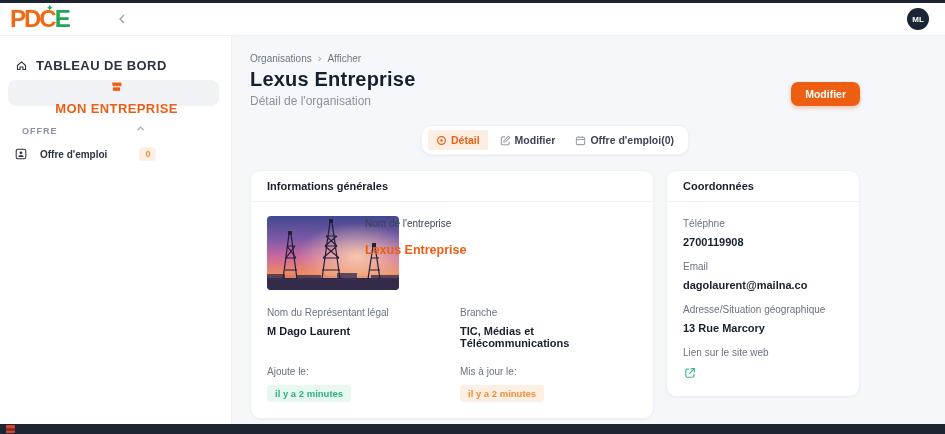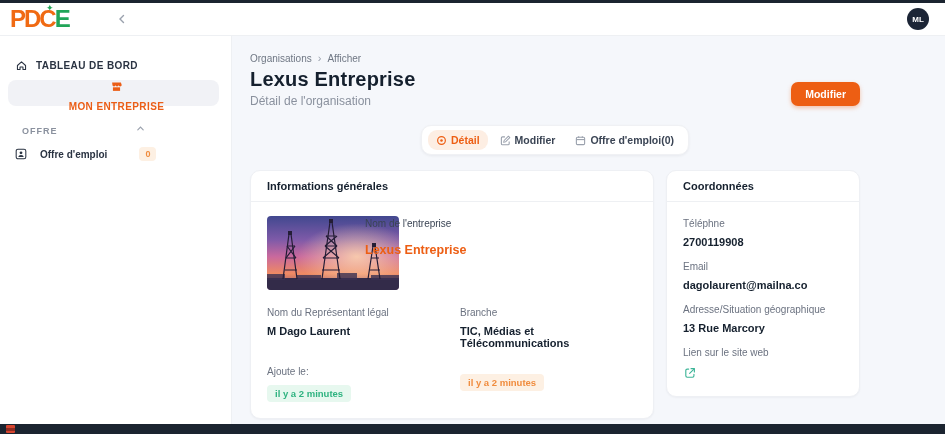--- a/index.html
+++ b/index.html
@@ -12,41 +12,41 @@
 
   .header { position:absolute; top:3px; left:0; right:0; height:33px; background:#fff; border-bottom:1px solid #eef0f3; display:flex; align-items:center; z-index:10; }
   .logo { display:flex; align-items:center; margin-left:10px; font-weight:bold; font-size:24px; letter-spacing:-2px; position:relative; }
   .logo .l-or { color:#f06a13; }
   .logo .l-gr { color:#21a558; }
   .logo .spark { position:absolute; left:36px; top:-2px; color:#21a558; font-size:9px; letter-spacing:0; }
   .collapse-btn { margin-left:48px; color:#9aa1ad; cursor:pointer; display:flex; align-items:center; }
   .avatar { margin-left:auto; margin-right:16px; width:22px; height:22px; border-radius:50%; background:#1c2536; color:#fff; font-size:8px; font-weight:bold; display:flex; align-items:center; justify-content:center; cursor:pointer; }
 
   .sidebar { position:absolute; top:36px; left:0; bottom:10px; width:232px; background:#fff; border-right:1px solid #eef0f3; padding-top:14px; z-index:9; }
-  .side-item { display:flex; align-items:center; gap:8px; height:26px; margin:2px 12px 2px 8px; padding-left:6px; border-radius:8px; font-size:10px; font-weight:bold; letter-spacing:.4px; color:#2a3342; cursor:pointer; }
+  .side-item { display:flex; align-items:center; gap:8px; height:26px; margin:2px 12px 2px 8px; padding-left:6px; border-radius:8px; font-size:13px; font-weight:bold; letter-spacing:.4px; color:#2a3342; cursor:pointer; }
   .side-item.active { background:#f1f2f6; color:#eb5e17;flex-direction:column; }
   .side-item .ic { width:14px; height:14px; display:flex; align-items:center; justify-content:center; }
   .side-section { margin:20px 0 6px 22px; font-size:9px; font-weight:bold; letter-spacing:1px; color:#8a919e; position:relative; cursor:pointer; }
   .side-section .chev { position:absolute; left:114px; top:-2px; color:#9aa1ad; }
   .side-offer { display:flex; align-items:center; gap:12px; height:24px; margin:2px 12px 2px 8px; padding-left:6px; font-size:10px; font-weight:bold; color:#2a3342; cursor:pointer; }
   .badge-zero { margin-left:20px; background:#fdf0e3; color:#f08c3e; font-size:9px; font-weight:bold; border-radius:4px; padding:2px 6px; }
 
   .main { position:absolute; top:36px; left:232px; right:0; bottom:10px; background:#f5f7fb; overflow:hidden; }
   .container { width:610px; margin-left:18px; position:relative; }
 
   .breadcrumb { display:flex; align-items:center; gap:6px; margin-top:16px; font-size:10px; color:#6f7784; }
   .breadcrumb .sep { color:#9aa1ad; font-size:11px; }
   .breadcrumb .crumb { cursor:pointer; }
   .page-title { font-size:20px; font-weight:bold; color:#15202e; margin-top:4px; letter-spacing:.2px; }
   .page-sub { font-size:12px; color:#8a919e; margin-top:3px; }
   .edit-btn { position:absolute; top:30px; right:0; background:#ed5e13; color:#fff; border:none; font-family:inherit; font-size:10.5px; font-weight:bold; padding:6px 14px; border-radius:7px; cursor:pointer; box-shadow:0 2px 4px rgba(237,94,19,.35); }
 
   .tabs-wrap { display:flex; justify-content:center; margin-top:17px; }
   .tabs { background:#fff; border:1px solid #f0f1f4; border-radius:10px; box-shadow:0 1px 3px rgba(16,24,40,.06); padding:4px 6px; display:flex; align-items:center; gap:4px; }
-  .tab { display:flex; align-items:center; gap:4px; font-size:10.5px; font-weight:bold; color:#3a4454; padding:4px 8px; border-radius:9px; cursor:pointer; }
+  .tab { display:flex; align-items:center; gap:4px; font-size:10.5px; font-weight:bold; color:#3a4454; padding:4px 8px; border-radius:2px; cursor:pointer; }
   .tab .t-ic { display:flex; color:#9aa1ad; }
   .tab.active { color:#ed5e13; background:#fdeee3; }
   .tab.active .t-ic { color:#ed5e13; }
 
   .grid { display:grid; grid-template-columns:404px 194px; gap:12px; margin-top:15px; align-items:start; }
   .card { background:#fff; border:1px solid #eef0f4; border-radius:10px; box-shadow:0 1px 2px rgba(16,24,40,.04); }
   .card-h { padding:9px 16px; border-bottom:1px solid #eef0f3; font-size:11px; font-weight:bold; color:#15202e; }
   .card-b { padding:14px 16px 16px; }
   .info-card { min-height:215px; }
   .contact-card { min-height:212px; }
@@ -236,20 +236,21 @@
               <div class="f-label">Branche</div>
               <div class="f-value">TIC, Médias et Télécommunications</div>
             </div>
           </div>
           <div class="stamp-row">
             <div>
               <div class="f-label">Ajoute le:</div>
               <span class="pill green">il y a 2 minutes</span>
             </div>
             <div>
+              <div class="f-label">Mis à jour le:</div>
               <span class="pill orange">il y a 2 minutes</span>
             </div>
           </div>
         </div>
       </div>
 
       <div class="card contact-card">
         <div class="card-h">Coordonnées</div>
         <div class="card-b">
           <div class="c-group">

